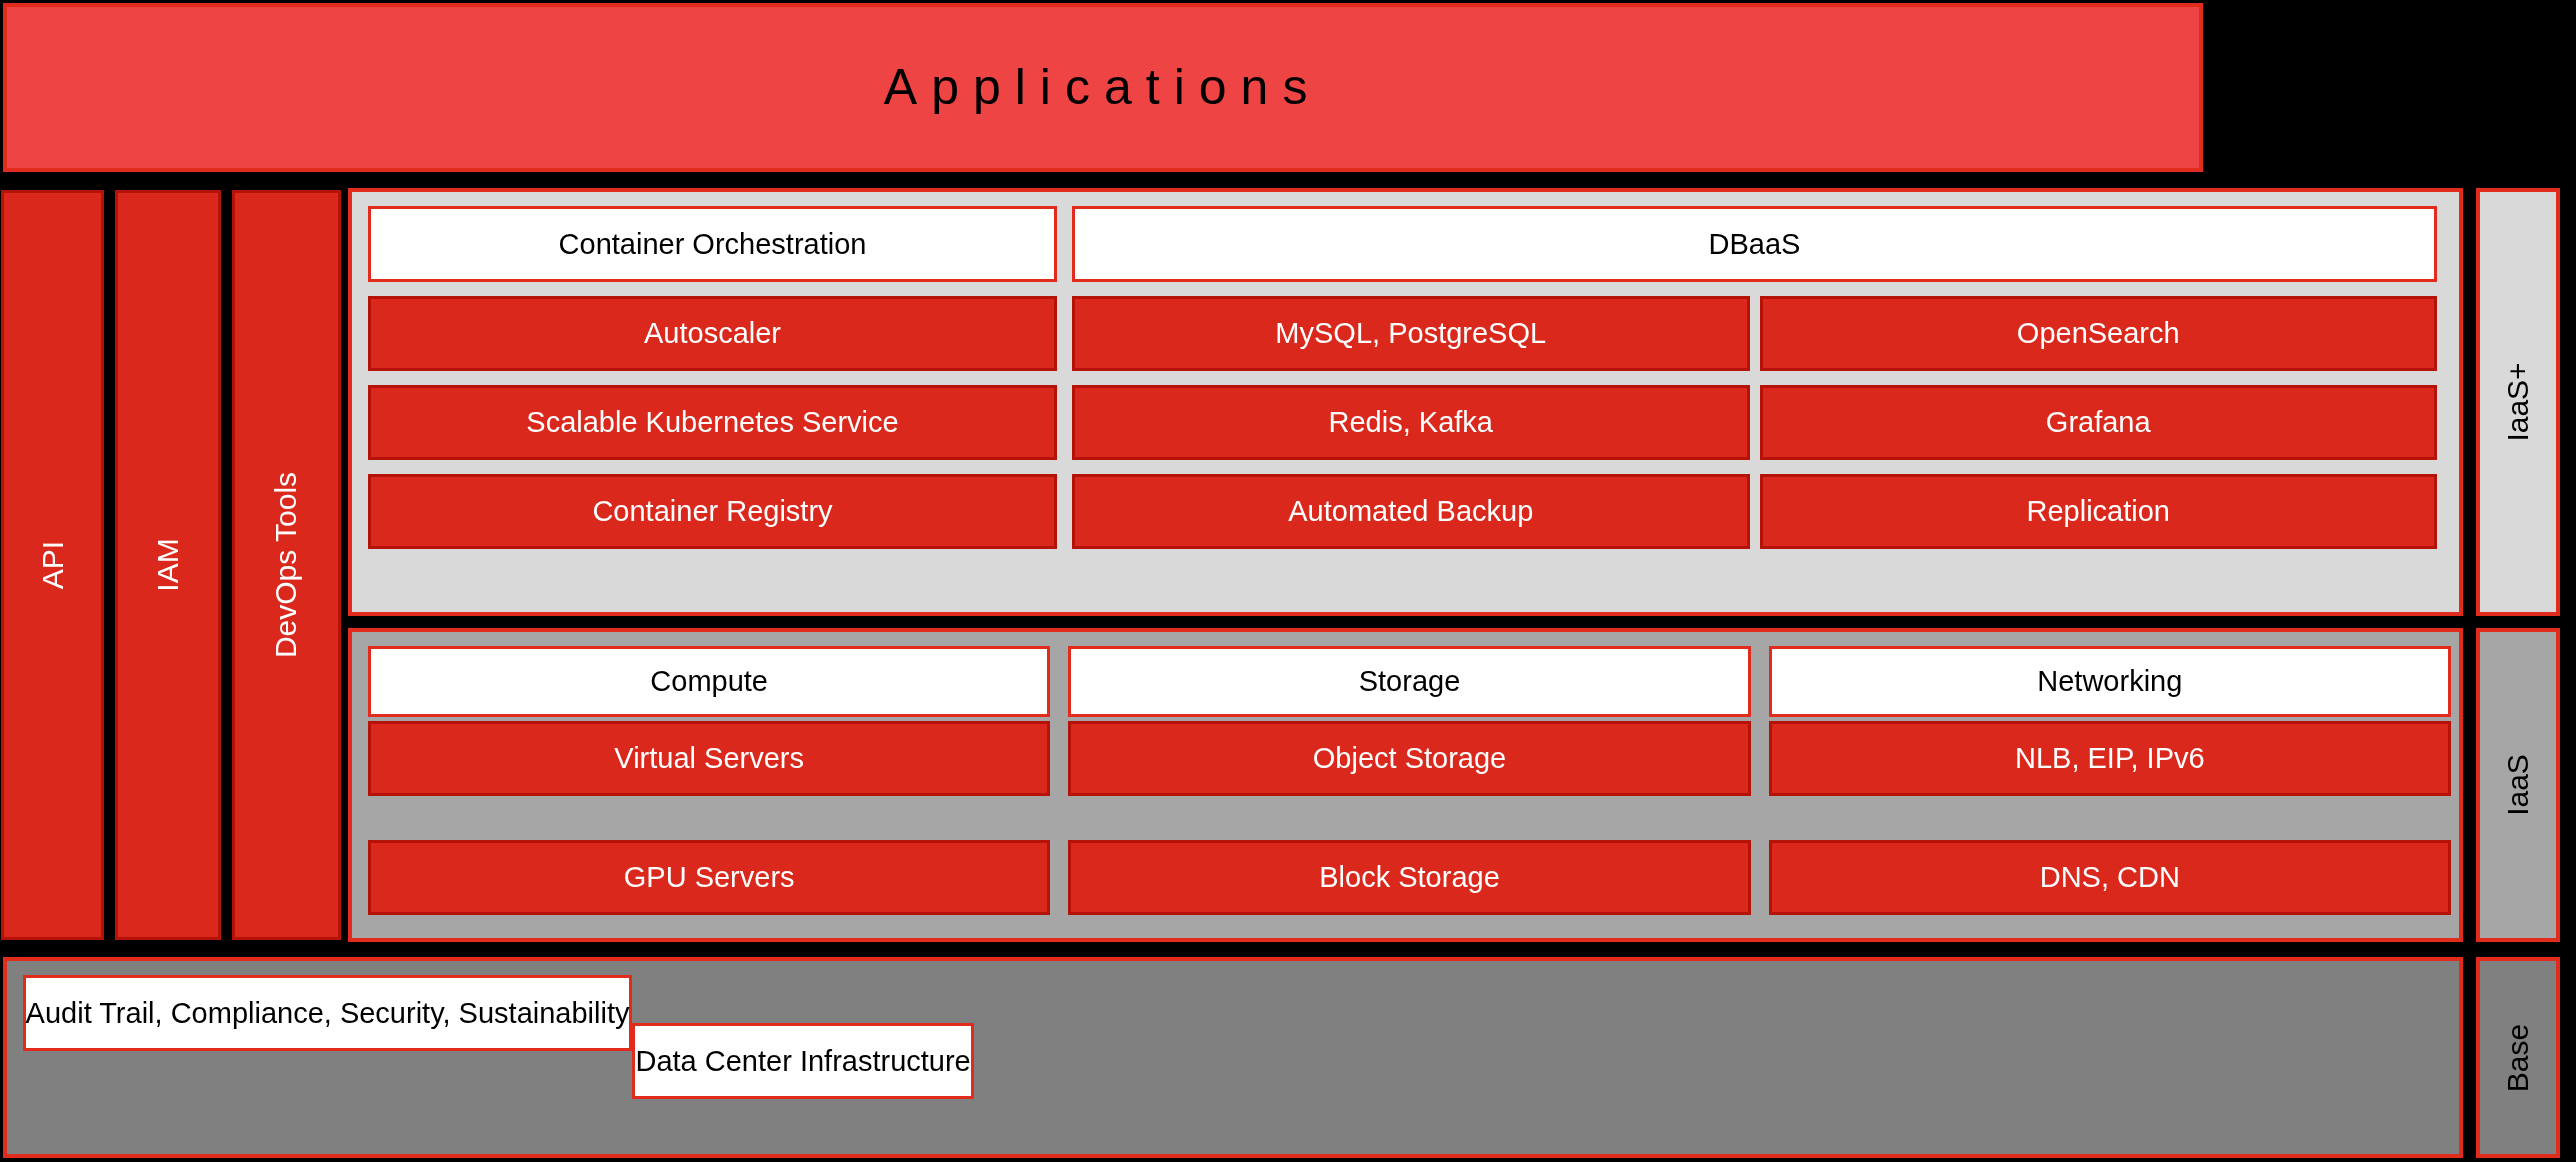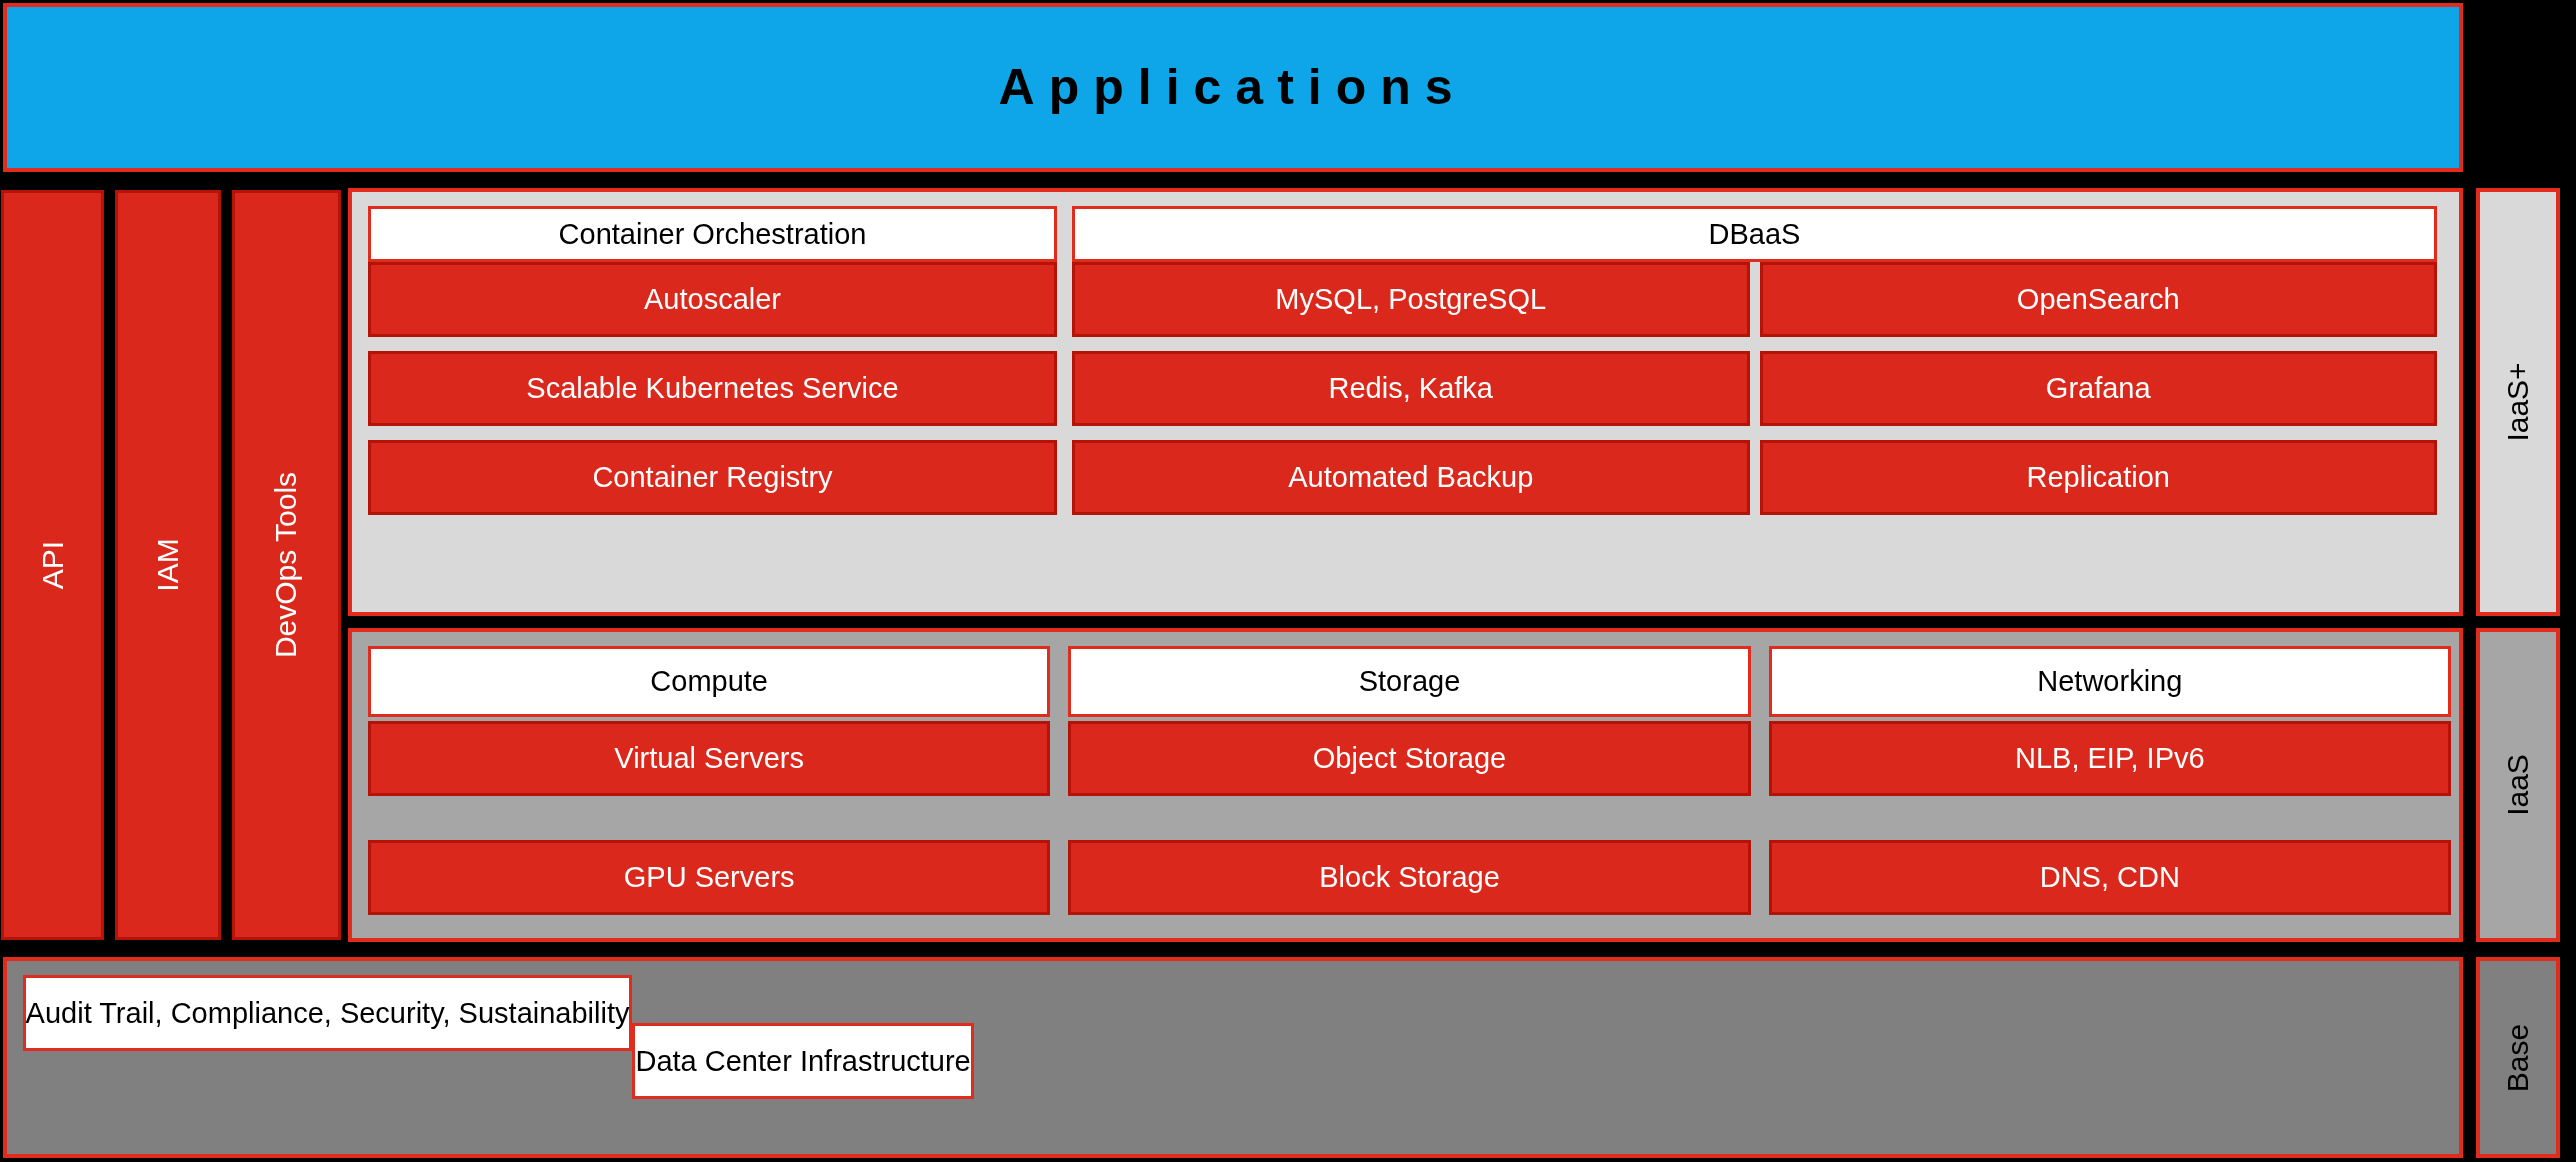--- a/index.html
+++ b/index.html
@@ -27,23 +27,23 @@
     color:#000000;
     display:flex;align-items:center;justify-content:center;
     text-align:center;
     box-sizing:border-box;
     font-size:29px;
     line-height:1.05;
   }
 
   
   #applications{
-    position:absolute;left:2.6px;top:2.6px;width:2460px;height:169px;
-    background:#0ea5e9;border:4.5px solid #e02b1d;box-sizing:border-box;
-    display:flex;align-items:center;justify-content:center;font-weight:bold;
+    position:absolute;left:2.6px;top:2.6px;width:2200px;height:169px;
+    background:#ef4444;border:4.5px solid #e02b1d;box-sizing:border-box;
+    display:flex;align-items:center;justify-content:center;
   }
   #applications .title{
     font-size:50px;letter-spacing:14px;color:#000;white-space:nowrap;
   }
 
   
   .vcol{
     position:absolute;top:190px;height:750px;
     background:#da291c;border:3.9px solid #b51308;box-sizing:border-box;
     display:flex;align-items:center;justify-content:center;
@@ -64,21 +64,21 @@
   }
   #panel-iaasplus{left:348px;top:188px;width:2115px;height:428px;background:#d9d9d9;}
   #panel-iaas{left:348px;top:628px;width:2115px;height:314px;background:#a6a6a6;}
   #panel-base{left:2.6px;top:957px;width:2460px;height:201px;background:#808080;}
 
   
   .group{position:absolute;display:flex;flex-direction:column;}
   #grp-orch{left:16px;top:14px;width:689px;height:initial;}
   #grp-dbaas{left:720px;top:14px;width:1365px;}
 
-  .grp-head{height:56px;}
+  .grp-head{height:76px;margin-bottom:14px;}
   .grp-row{height:75px;margin-bottom:14px;}
   .grp-row:last-child{margin-bottom:0;}
   .dbaas-cols{display:flex;gap:10px;}
   .dbaas-cols > div{flex:1;display:flex;flex-direction:column;}
 
   
   #iaas-grid{
     position:absolute;left:16px;top:14px;width:2083px;height:277px;
     display:flex;gap:18px;
   }

